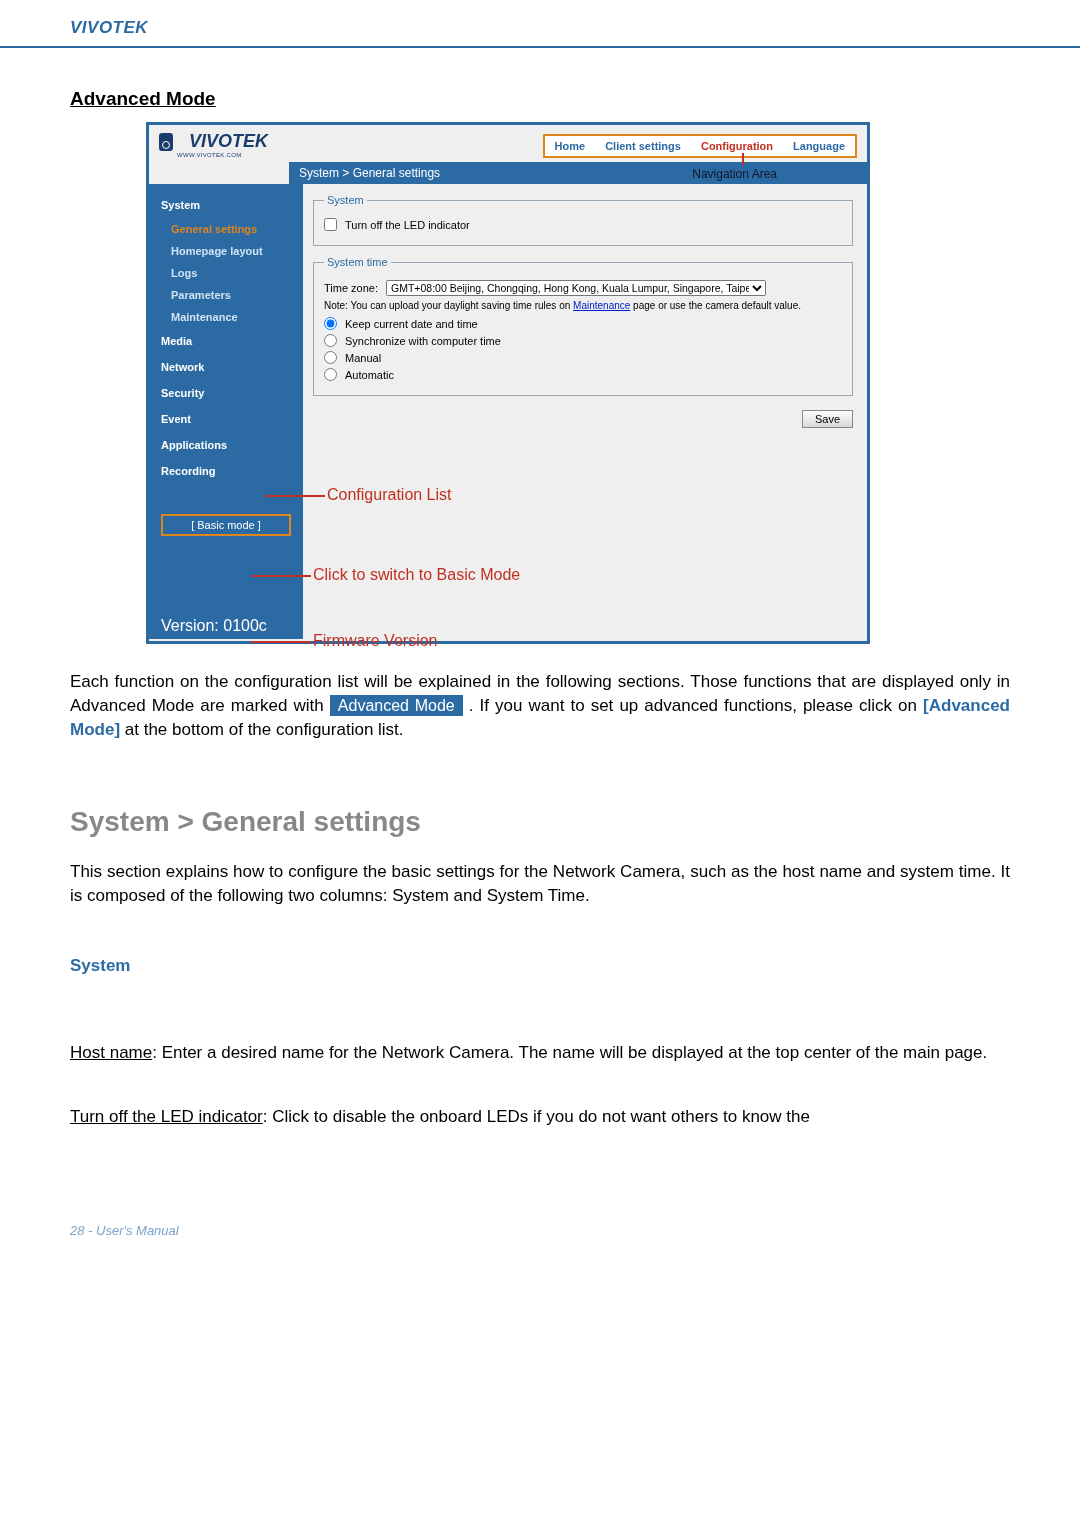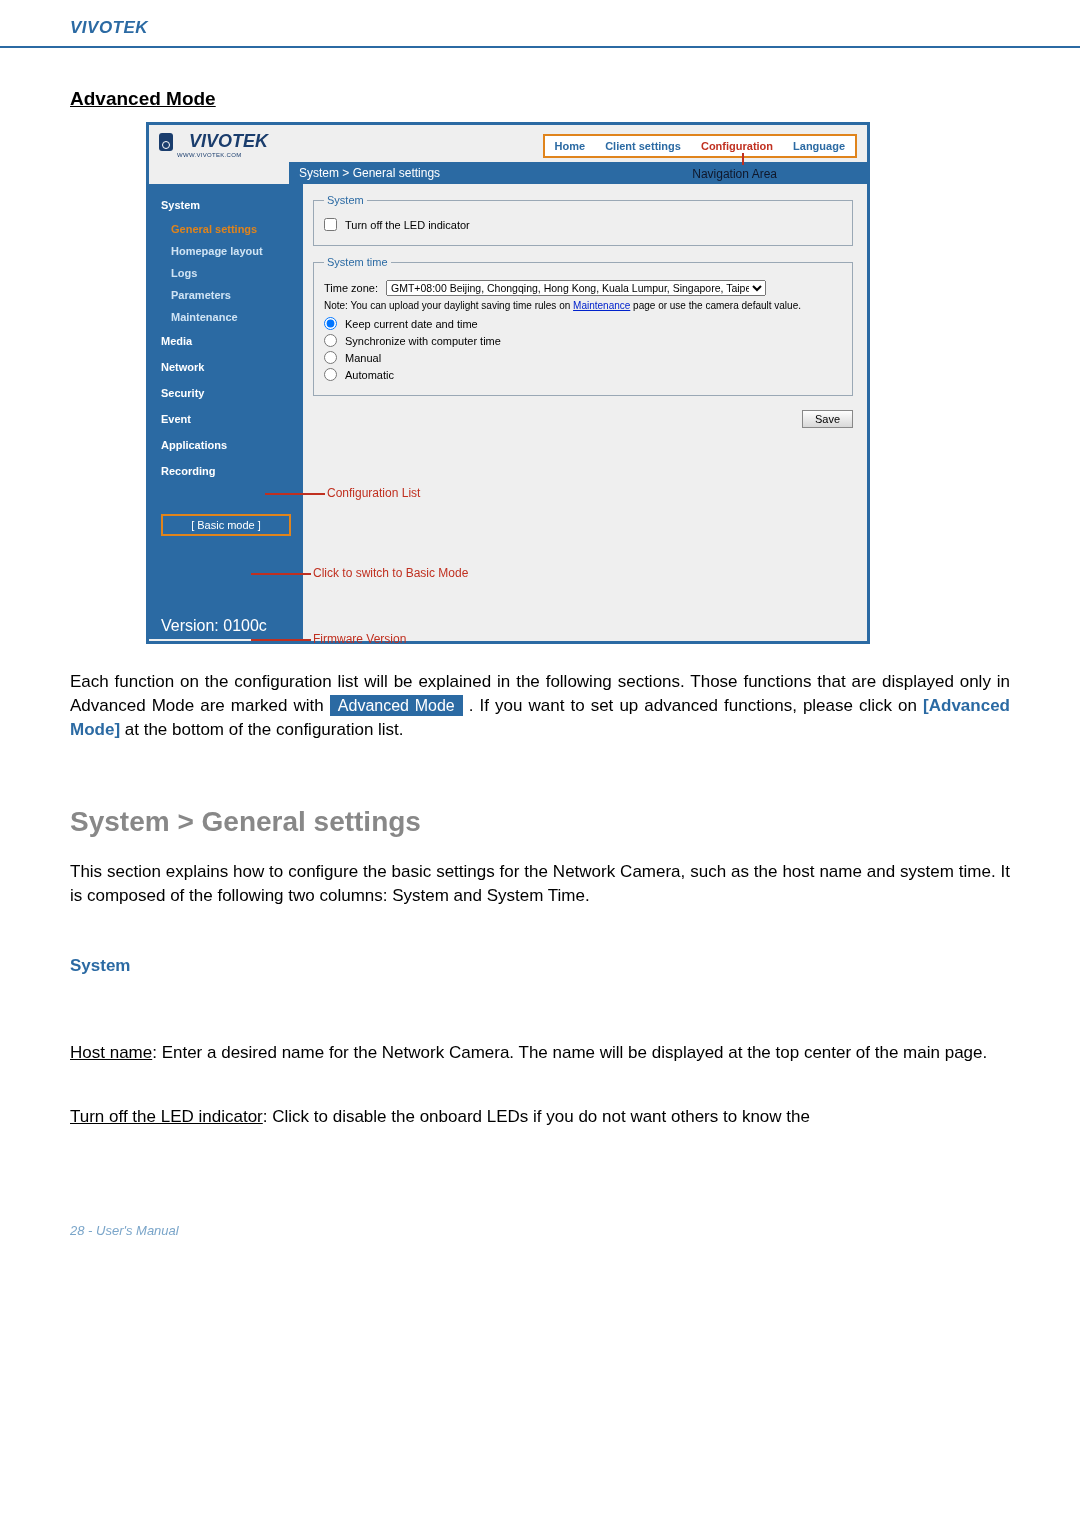--- a/index.html
+++ b/index.html
@@ -135,21 +135,21 @@
     background: linear-gradient(#fefefe,#d8d8d8);
     border:1px solid #888;
     padding: 2px 12px;
     font-size:11px;
     cursor:pointer;
     margin-top:4px;
   }
   .callout {
     position:absolute;
     color:#c03020;
-    font-size:12px;
+    font-size:16px;
   }
   .callout.line-left::before {
     content:"";
     position:absolute;
     left:-62px; top:50%;
     width:60px; height:1.5px;
     background:#c03020;
   }
   .co-conf { top:302px; left:24px; }
   .co-basic { top:346px; left:10px;margin-top:36px; }

